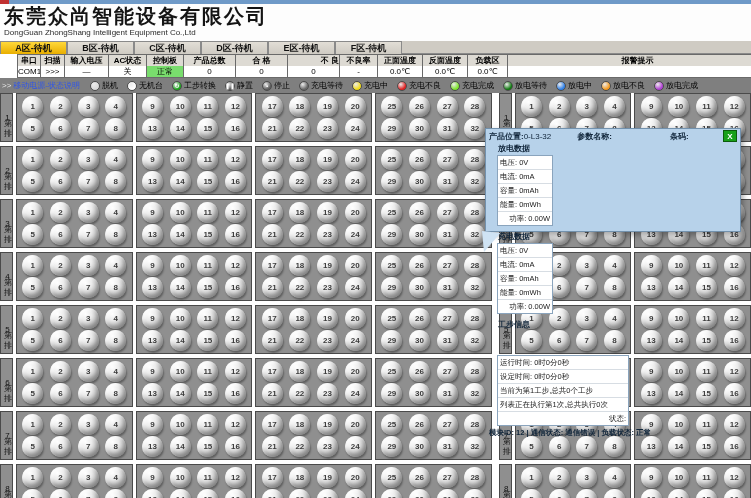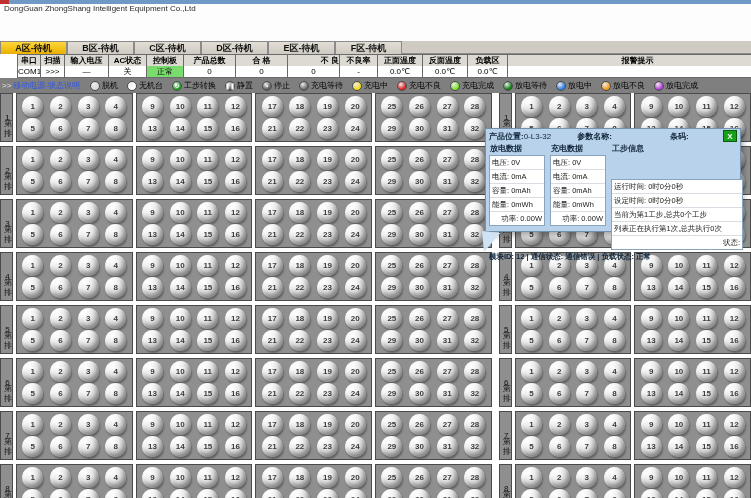--- a/index.html
+++ b/index.html
@@ -93,41 +93,42 @@
     filter:drop-shadow(1px 1px 1px rgba(0,0,0,0.25));
   }
   .popup-header{display:flex;align-items:center;height:14px;padding:0 3px;white-space:nowrap;}
   .ph-pos{font-weight:bold;}
   .ph-param{margin-left:26px;font-weight:bold;}
   .ph-barcode{margin-left:58px;font-weight:bold;}
   .close-btn{
     margin-left:auto;width:14px;height:12px;background:#18a018;border:1px solid #0b5c0b;
     color:#fff;font-size:8px;font-weight:bold;text-align:center;line-height:11px;cursor:pointer;box-sizing:border-box;
   }
-  .popup-panels{display:flex;padding:0 3px;gap:5px;}
+  .popup-panels{display:flex;padding:0 11px;gap:5px;flex-direction:column;}
   .panel{flex:none;}
   .panel-title{font-size:8px;font-weight:bold;margin:0 0 1px 1px;white-space:nowrap;}
   .panel-box{background:#ffffff;border:1px solid #8aa4bd;box-sizing:border-box;}
   .panel-box .line{
     height:13px;line-height:13px;padding:0 2px;border-bottom:1px solid #d7dde3;
     white-space:nowrap;overflow:hidden;font-size:7.5px;color:#1a1a1a;
   }
   .panel-box .line:last-child{border-bottom:none;text-align:right;}
   .pw-s{width:56px;}
   .pw-l{width:132px;margin-top:25px;}
   .popup-footer{padding:2px 3px 0 3px;font-size:7.5px;font-weight:bold;white-space:nowrap;overflow:hidden;}
 </style>
 </head>
 <body>
 
 <div class="topstrip">
     <div class="red"></div>
   </div>
 
 <div class="titlebar">
+  <div class="company-cn">东莞众尚智能设备有限公司</div>
   <div class="company-en">DongGuan ZhongShang Intelligent Equipment Co.,Ltd</div>
 </div>
 
 <div class="tabs">
     <div class="tab active">A区-待机</div>
     <div class="tab">B区-待机</div>
     <div class="tab">C区-待机</div>
     <div class="tab">D区-待机</div>
     <div class="tab">E区-待机</div>
     <div class="tab">F区-待机</div>

